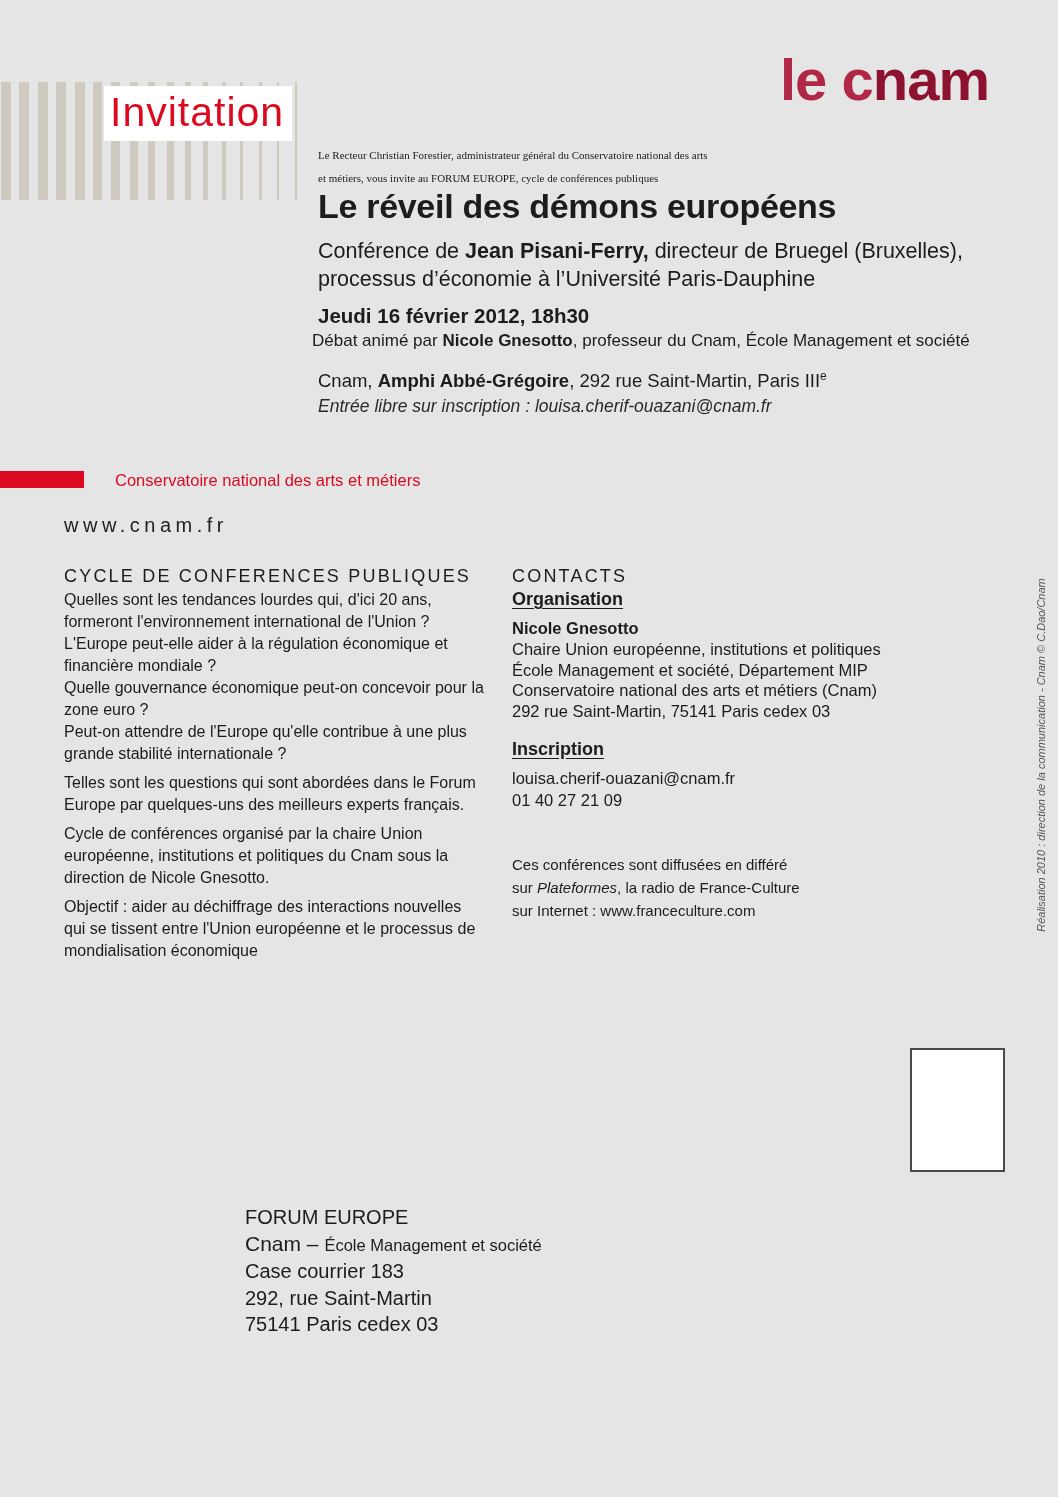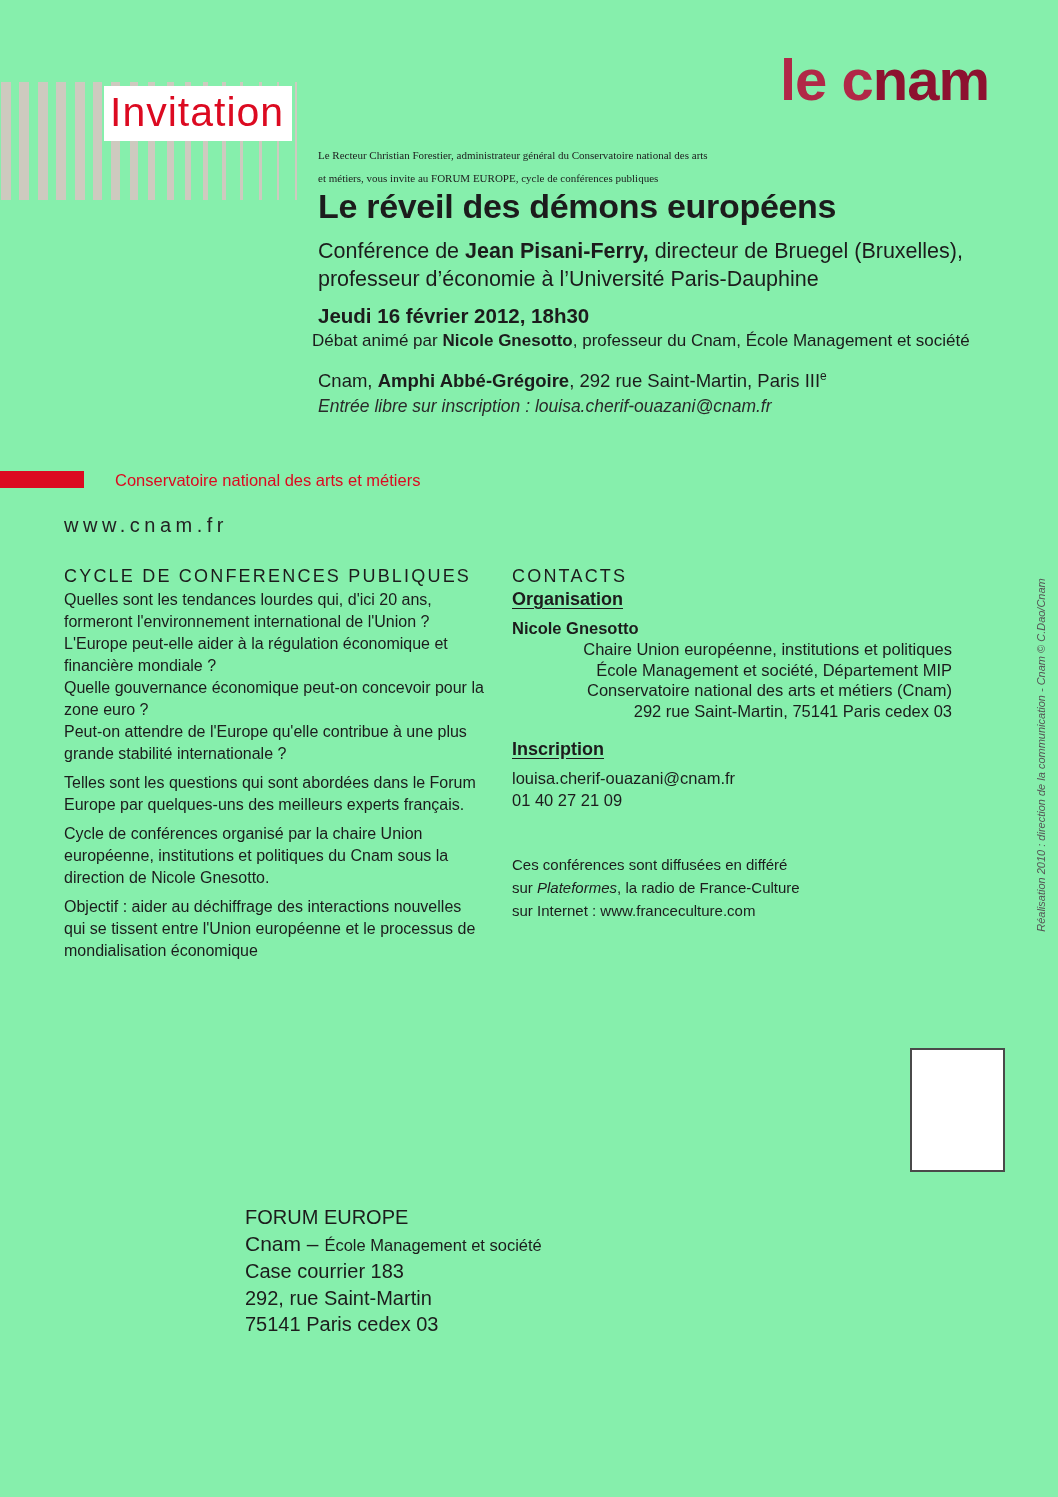--- a/index.html
+++ b/index.html
@@ -1,18 +1,18 @@
 <!DOCTYPE html>
 <html><head>
 <meta charset="utf-8">
 <style>
   * { margin:0; padding:0; box-sizing:border-box; }
   html,body { background:#ffffff; }
   body { font-family:"Liberation Sans","DejaVu Sans",sans-serif; color:#1c1c1c; }
-  #page { position:relative; width:1058px; height:1497px; background:#86efac; overflow:hidden; }
+  #page { position:relative; width:1058px; height:1497px; background:#e5e5e5; overflow:hidden; }
 
   
   #stripes { position:absolute; left:0; top:82px; width:300px; height:118px; }
   .stripe { position:absolute; top:0; height:118px; background:#cecabf; }
 
   .invitation { position:absolute; left:104px; top:86px; font-size:41px; font-weight:400;
                 color:#dc0a21; background:#ffffff; padding:3px 8px 5px 6px; letter-spacing:1px; }
 
   
   .logo { position:absolute; left:736px; top:46px; font-size:58px; letter-spacing:-1px; white-space:nowrap; }
@@ -34,21 +34,21 @@
   .website { position:absolute; left:64px; top:514px; font-size:20px; letter-spacing:4.5px; color:#222; }
 
   
   .col-left  { position:absolute; left:64px;  top:566px; width:420px; }
   .col-right { position:absolute; left:512px; top:566px; width:440px; }
   .col-head  { font-size:18px; letter-spacing:2.2px; margin-bottom:2px; font-weight:400; }
   .col-left p { font-size:16px; line-height:22px; white-space:pre-line; margin-bottom:7px; }
 
   .sub-head { font-size:18px; font-weight:700; text-decoration:underline; text-underline-offset:3px; margin-bottom:7px; }
   .c-name { font-size:16.5px; font-weight:700; line-height:22px; }
-  .c-lines { font-size:16.5px; line-height:20.5px; white-space:pre-line; margin-bottom:18px;text-align:right; }
+  .c-lines { font-size:16.5px; line-height:20.5px; white-space:pre-line; margin-bottom:18px; }
   .c-line  { font-size:16.5px; line-height:22px; }
   .diffusion { margin-top:42px; font-size:15px; line-height:23px; }
 
   
   .credit { position:absolute; left:1041px; top:755px; transform:translate(-50%,-50%) rotate(-90deg);
             white-space:nowrap; font-size:11px; font-style:italic; color:#555; }
 
   .stamp-box { position:absolute; left:910px; top:1048px; width:95px; height:124px; border:2px solid #4a4a4a; background:#fff; }
 
   
@@ -87,21 +87,21 @@
     <span class="le">le c</span><span class="nam">nam</span>
   </div>
 
   <div class="intro">Le Recteur Christian Forestier, administrateur général du Conservatoire national des arts
 et métiers, vous invite au FORUM EUROPE, cycle de conférences publiques</div>
 
   <h1 class="title">Le réveil des démons européens</h1>
 
   <div class="conf">
     <span>Conférence de </span><b>Jean Pisani-Ferry,</b><span> directeur de Bruegel (Bruxelles),</span><br>
-    <span>professeur d’économie à l’Université Paris-Dauphine</span>
+    <span>processus d’économie à l’Université Paris-Dauphine</span>
   </div>
 
   <div class="date">Jeudi 16 février 2012, 18h30</div>
 
   <div class="debat">
     <span>Débat animé par </span><b>Nicole Gnesotto</b><span>, professeur du Cnam, École Management et société</span>
   </div>
 
   <div class="venue">
     <span>Cnam, </span><b>Amphi Abbé-Grégoire</b><span>, 292 rue Saint-Martin, Paris III</span><sup>e</sup>

